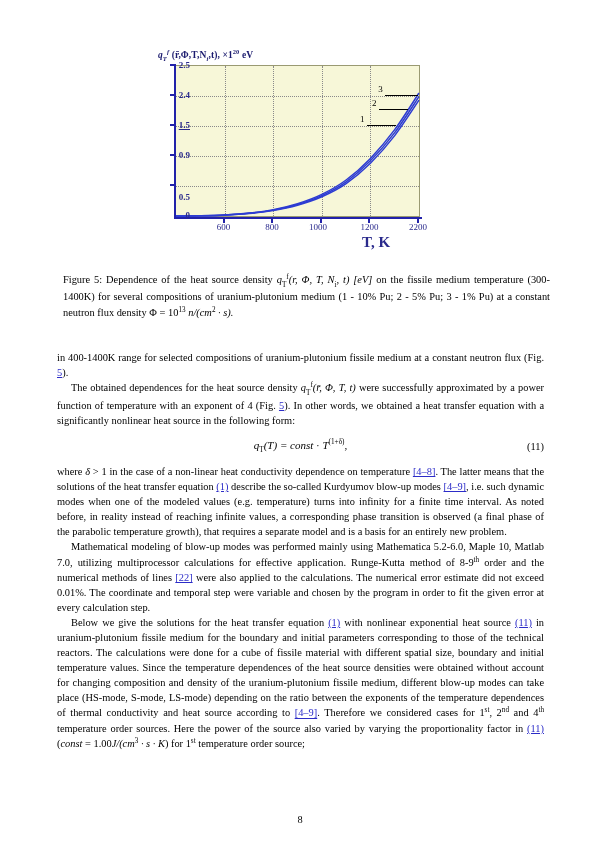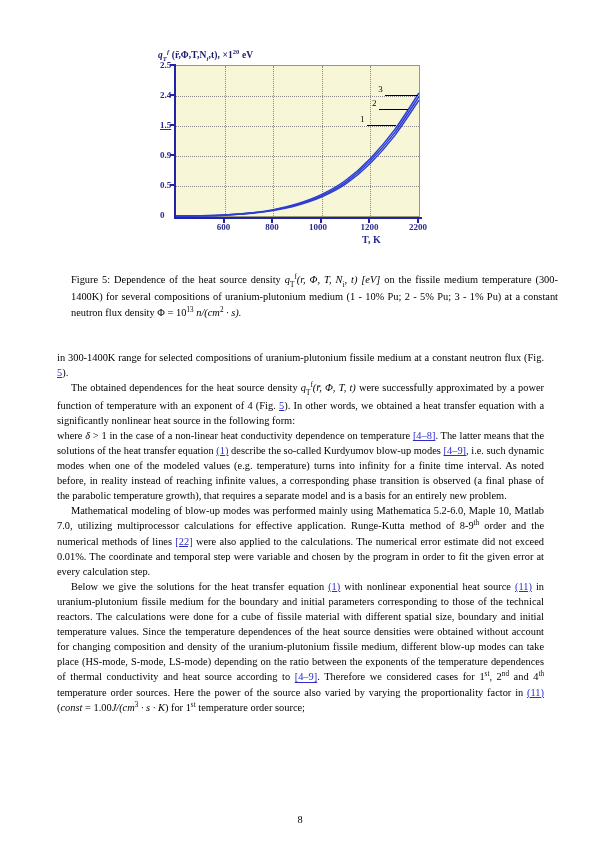--- a/index.html
+++ b/index.html
@@ -91,76 +91,76 @@
     height: 100%;
     width: 0;
     border-left: 1px dotted #8a8a8a;
   }
   .ytick-label {
     position: absolute;
     right: 278px;
     font-size: 9px;
     font-weight: bold;
     color: #2a2a8c;
-    text-align: left;
+    text-align: right;
     width: 30px;
     transform: translateY(-50%);
     font-family: "Liberation Serif", serif;
   }
   .ytick-mark {
     position: absolute;
     width: 5px;
     height: 2px;
     background: #2222aa;
     left: 22px;
     transform: translateY(-1px);
   }
   .xtick-label {
     position: absolute;
     top: 174px;
     font-size: 9px;
-    font-weight: bold;
+    font-weight: normal;
     color: #2a2a8c;
     text-align: center;
     width: 40px;
     transform: translateX(-20px);
     font-family: "Liberation Serif", serif;
   }
   .xtick-mark {
     position: absolute;
     top: 170px;
     width: 2px;
     height: 5px;
     background: #2222aa;
   }
   .xaxis-name {
     position: absolute;
     top: 186px;
     left: 214px;
-    font-size: 10px;
+    font-size: 15px;
     font-weight: bold;
     color: #2a2a8c;
     font-family: "Liberation Serif", serif;
   }
   .curve-label {
     position: absolute;
     font-size: 9px;
     color: #000000;
     font-family: "Liberation Serif", serif;
   }
   .leader {
     position: absolute;
     height: 0;
     border-top: 1.2px solid #000;
   }
 
   
   .caption {
     position: absolute;
-    left: 71px;
+    left: 63px;
     top: 272px;
     width: 487px;
     font-size: 10.4px;
     line-height: 1.42;
     text-align: justify;
     font-family: "Liberation Serif", serif;
   }
 
   
   .body-text {
@@ -243,21 +243,21 @@
             <path d="M0.00,150.00 C4.05,149.96 16.20,149.92 24.30,149.76 C32.40,149.60 40.50,149.44 48.60,149.04 C56.70,148.64 64.80,148.18 72.90,147.36 C81.00,146.54 89.10,145.60 97.20,144.12 C105.30,142.64 113.40,140.90 121.50,138.48 C129.60,136.06 137.70,133.38 145.80,129.60 C153.90,125.82 162.00,121.60 170.10,115.80 C178.20,110.00 186.30,103.00 194.40,94.80 C202.50,86.60 210.60,77.30 218.70,66.60 C226.80,55.90 238.95,36.60 243.00,30.60" fill="none" stroke="#2d3cd2" stroke-width="1.5"></path>
             <path d="M0.00,150.00 C4.05,149.97 16.20,149.96 24.30,149.82 C32.40,149.68 40.50,149.53 48.60,149.16 C56.70,148.79 64.80,148.37 72.90,147.60 C81.00,146.83 89.10,145.94 97.20,144.54 C105.30,143.14 113.40,141.49 121.50,139.20 C129.60,136.91 137.70,134.40 145.80,130.80 C153.90,127.20 162.00,123.20 170.10,117.60 C178.20,112.00 186.30,105.20 194.40,97.20 C202.50,89.20 210.60,80.10 218.70,69.60 C226.80,59.10 238.95,40.10 243.00,34.20" fill="none" stroke="#2d3cd2" stroke-width="1.5"></path>
           </svg>
       </div>
 
       <div class="axis-left"></div>
       <div class="axis-bottom"></div>
 
       <div id="yticks">
           <div class="ytick-label" style="top: 167px;">0</div>
-          <div class="ytick-label" style="top: 137px;">0.5</div>
+          <div class="ytick-label" style="top: 149px;">0.5</div>
           <div class="ytick-mark" style="top: 137px;"></div>
           <div class="ytick-label" style="top: 107px;">0.9</div>
           <div class="ytick-mark" style="top: 107px;"></div>
           <div class="ytick-label" style="top: 77px; text-decoration: underline;">1.5</div>
           <div class="ytick-mark" style="top: 77px;"></div>
           <div class="ytick-label" style="top: 47px;">2.4</div>
           <div class="ytick-mark" style="top: 47px;"></div>
           <div class="ytick-label" style="top: 17px;">2.5</div>
           <div class="ytick-mark" style="top: 17px;"></div>
         </div>
@@ -294,24 +294,28 @@
     <i class="mi">[eV]</i>
     <span>on the fissile medium temperature (300-1400K) for several compositions of uranium-plutonium medium (1 - 10% Pu; 2 - 5% Pu; 3 - 1% Pu) at a constant neutron flux density</span>
     <span>Φ</span>
     <span>=</span>
     <span>10</span><sup class="sm">13</sup>
     <i class="mi">n/(cm</i><sup class="sm">2</sup><i class="mi"> · s).</i>
   </div>
 
   <div class="body-text">
 
-    <p class="noindent"><span>in 300-1400K range for selected compositions of uranium-plutonium fissile medium at a constant neutron flux (Fig. </span><a class="lnk" href="#">5</a><span>).</span></p>
+    <p class="noindent"><span>in 400-1400K range for selected compositions of uranium-plutonium fissile medium at a constant neutron flux (Fig. </span><a class="lnk" href="#">5</a><span>).</span></p>
 
     <p><span>The obtained dependences for the heat source density </span><i class="mi">q</i><sub class="sm">T</sub><sup class="sm">f</sup><i class="mi">(r̄, Φ, T, t)</i><span> were successfully approximated by a power function of temperature with an exponent of 4 (Fig. </span><a class="lnk" href="#">5</a><span>). In other words, we obtained a heat transfer equation with a significantly nonlinear heat source in the following form:</span></p>
 
+    <div class="equation-row">
+      <span class="equation-body"><i class="mi">q</i><sub class="sm">T</sub><i class="mi">(T) = </i><i class="mi">const</i><span> · </span><i class="mi">T</i><sup class="sm">(1+δ)</sup><span>,</span></span>
+      <span class="equation-num">(11)</span>
+    </div>
 
     <p class="noindent"><span>where </span><i class="mi">δ</i><span> &gt; 1 in the case of a non-linear heat conductivity dependence on temperature </span><a class="lnk" href="#">[4–8]</a><span>. The latter means that the solutions of the heat transfer equation </span><a class="lnk" href="#">(1)</a><span> describe the so-called Kurdyumov blow-up modes </span><a class="lnk" href="#">[4–9]</a><span>, i.e. such dynamic modes when one of the modeled values (e.g. temperature) turns into infinity for a finite time interval. As noted before, in reality instead of reaching infinite values, a corresponding phase transition is observed (a final phase of the parabolic temperature growth), that requires a separate model and is a basis for an entirely new problem.</span></p>
 
     <p><span>Mathematical modeling of blow-up modes was performed mainly using Mathematica 5.2-6.0, Maple 10, Matlab 7.0, utilizing multiprocessor calculations for effective application. Runge-Kutta method of 8-9</span><sup class="sm">th</sup><span> order and the numerical methods of lines </span><a class="lnk" href="#">[22]</a><span> were also applied to the calculations. The numerical error estimate did not exceed 0.01%. The coordinate and temporal step were variable and chosen by the program in order to fit the given error at every calculation step.</span></p>
 
     <p><span>Below we give the solutions for the heat transfer equation </span><a class="lnk" href="#">(1)</a><span> with nonlinear exponential heat source </span><a class="lnk" href="#">(11)</a><span> in uranium-plutonium fissile medium for the boundary and initial parameters corresponding to those of the technical reactors. The calculations were done for a cube of fissile material with different spatial size, boundary and initial temperature values. Since the temperature dependences of the heat source densities were obtained without account for changing composition and density of the uranium-plutonium fissile medium, different blow-up modes can take place (HS-mode, S-mode, LS-mode) depending on the ratio between the exponents of the temperature dependences of thermal conductivity and heat source according to </span><a class="lnk" href="#">[4–9]</a><span>. Therefore we considered cases for 1</span><sup class="sm">st</sup><span>, 2</span><sup class="sm">nd</sup><span> and 4</span><sup class="sm">th</sup><span> temperature order sources. Here the power of the source also varied by varying the proportionality factor in </span><a class="lnk" href="#">(11)</a><span> (</span><i class="mi">const</i><span> = 1.00</span><i class="mi">J/(cm</i><sup class="sm">3</sup><i class="mi"> · s · K</i><span>) for 1</span><sup class="sm">st</sup><span> temperature order source;</span></p>
 
   </div>
 
   <div class="page-number">8</div>

